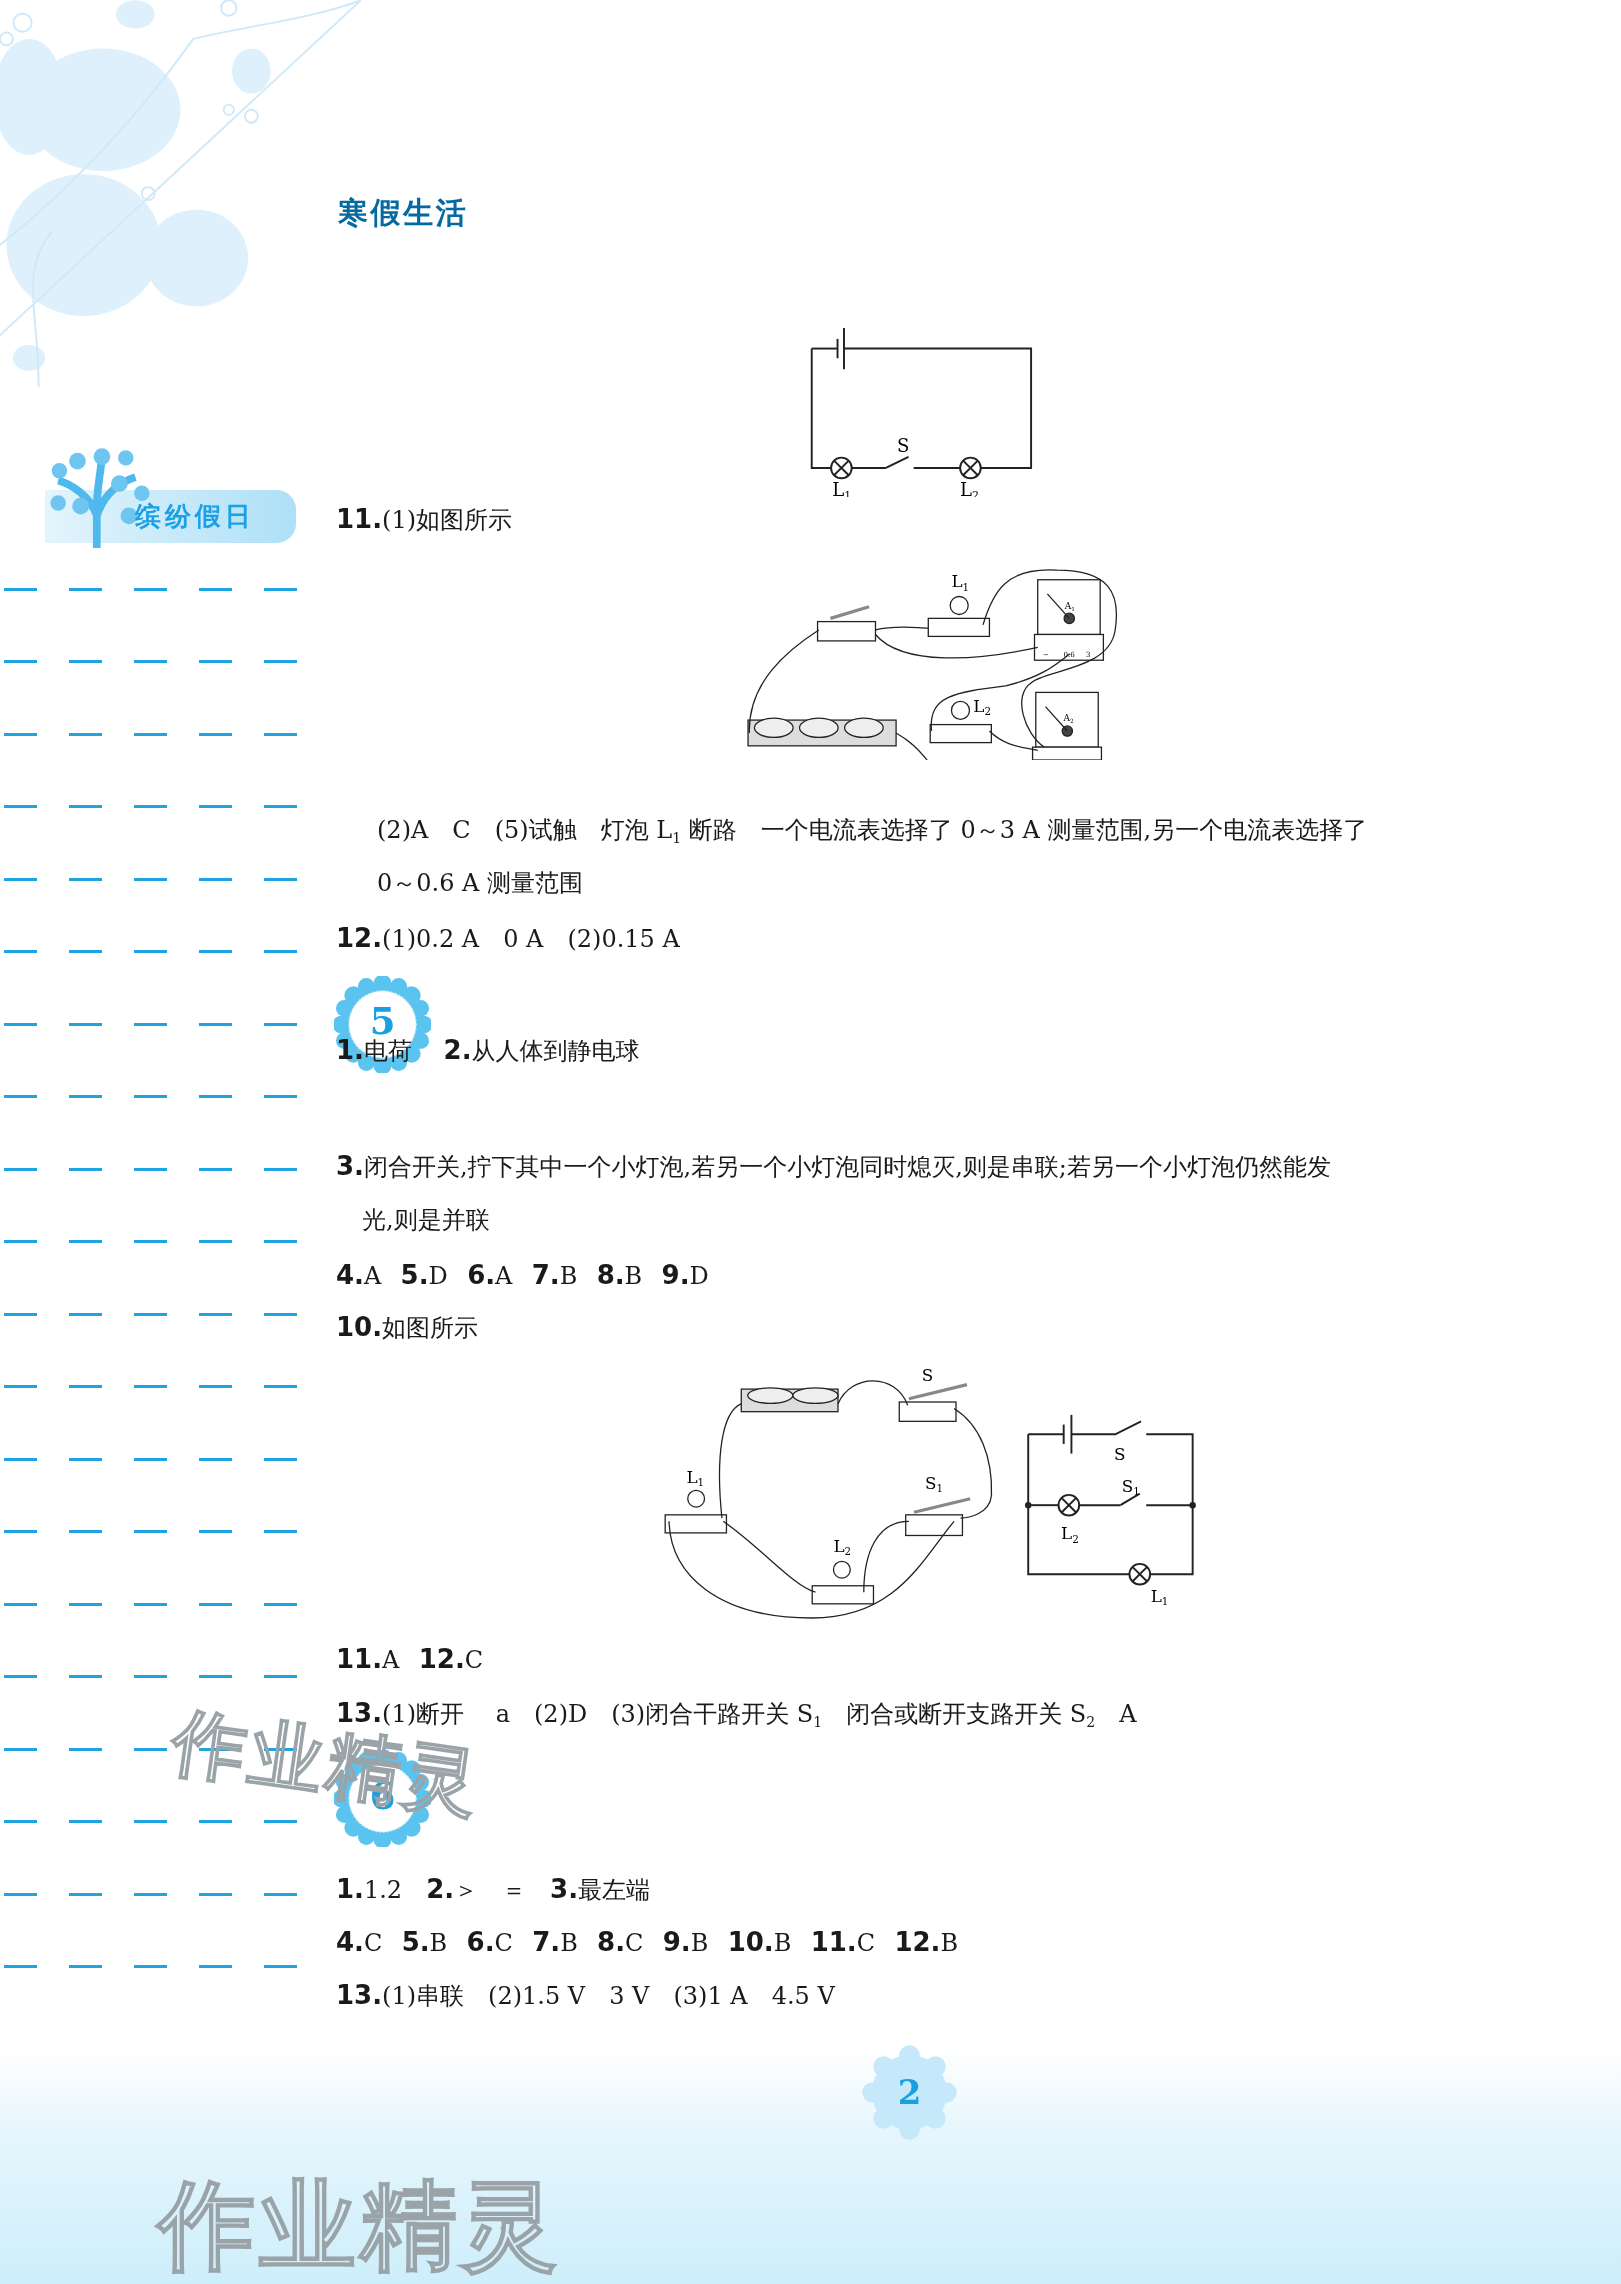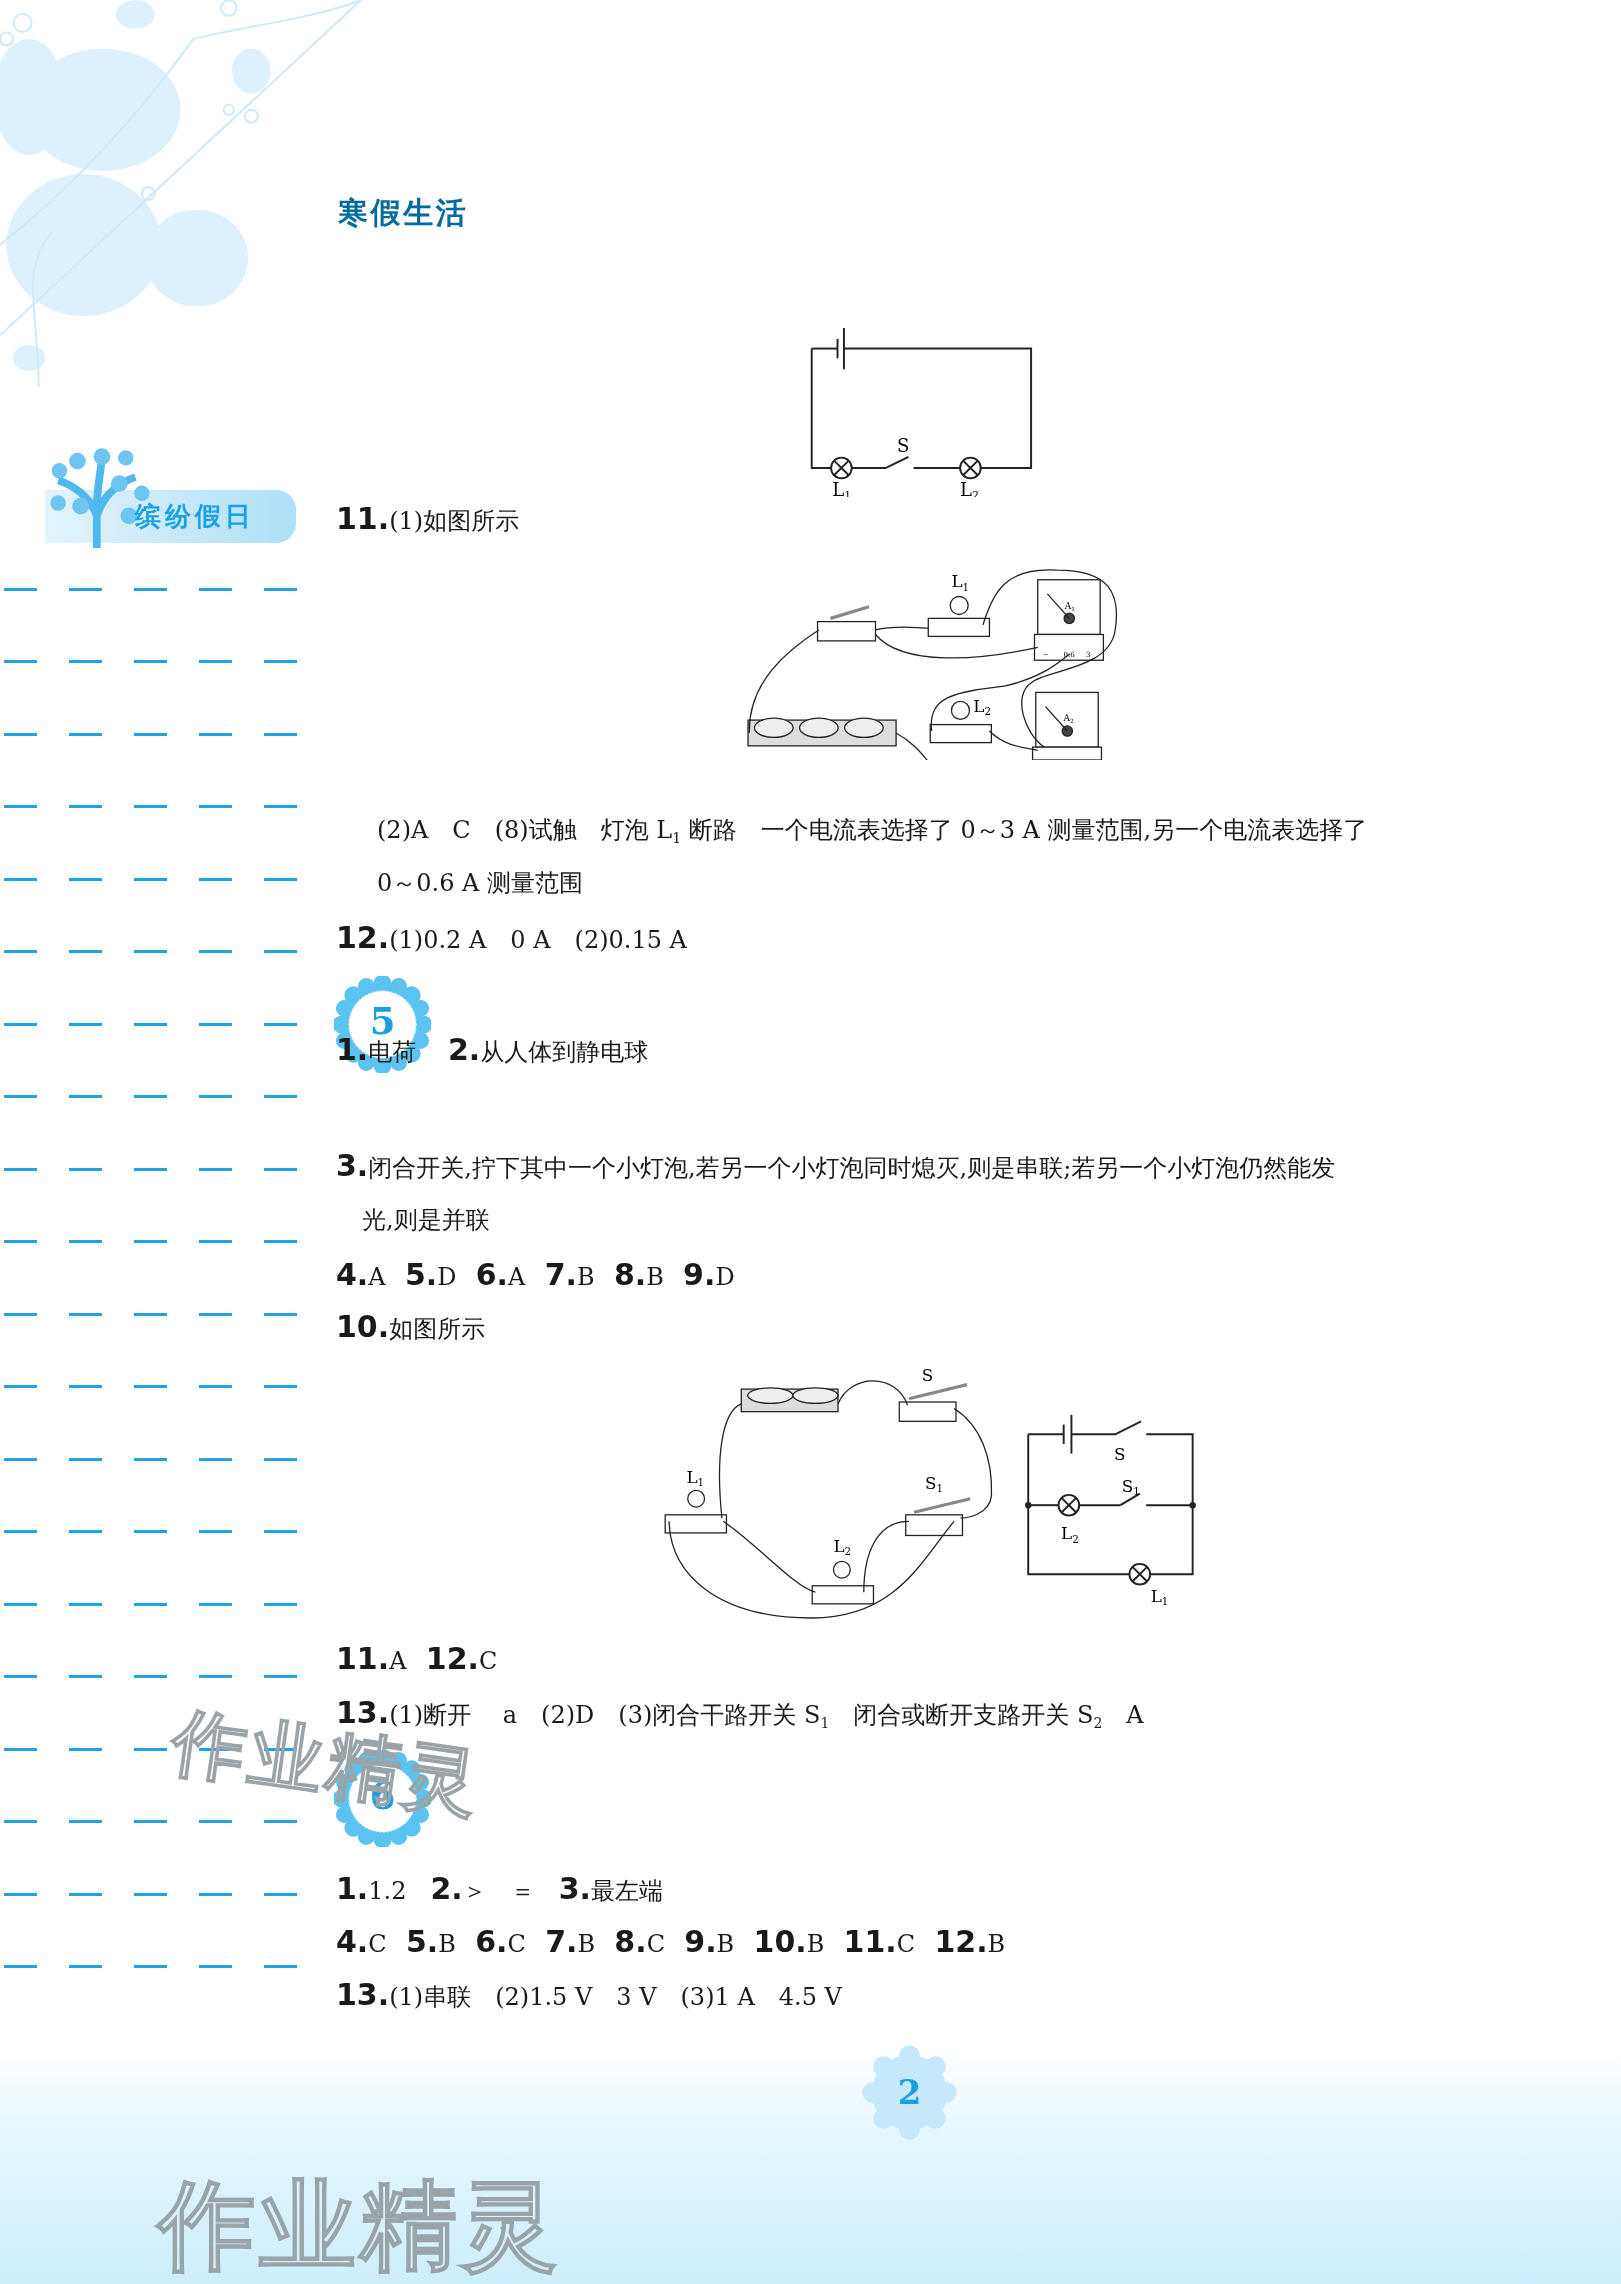--- a/index.html
+++ b/index.html
@@ -11,21 +11,21 @@
     background:linear-gradient(to bottom, #ffffff 0%, #e6f6fd 35%, #cdeefb 100%); }
   .title { position:absolute; left:338px; top:193px; font-family:"DejaVu Sans",sans-serif; font-weight:bold;
     font-size:30px; color:#0369a1; letter-spacing:2.6px; }
   .tab { position:absolute; left:45px; top:490px; width:251px; height:53px; border-radius:0 19.3px 19.3px 0;
     background:linear-gradient(to right,#e3f4fc,#aee0f7); }
   .tab-label { position:absolute; left:135px; top:499px; font-family:"DejaVu Sans",sans-serif; font-weight:bold;
     font-size:26px; color:#1aa0e4; letter-spacing:3.9px; }
   .dash-row { position:absolute; left:3.9px; display:flex; gap:32px; }
   .dash { width:33px; height:2.6px; background:#1ea4e0; }
   .line { position:absolute; font-size:24px; line-height:28px; white-space:nowrap; }
-  .num { font-family:"DejaVu Sans",sans-serif; font-weight:bold; font-size:30px; }
+  .num { font-family:"DejaVu Sans",sans-serif; font-weight:bold; font-size:26px; }
   .sub { font-size:14px; vertical-align:-5.2px; }
   .badge { position:absolute; width:97px; height:97px; }
   .badge-num { position:absolute; width:97px; text-align:center; font-weight:bold; font-size:37px; color:#1a9fe0; }
   .pgbadge { position:absolute; left:861px; top:2044px; width:97px; height:97px; }
   .pgnum { position:absolute; left:861px; top:2072px; width:97px; text-align:center; font-weight:bold; font-size:34px; color:#1a9fe0; }
   .wm { position:absolute; font-family:"DejaVu Sans",sans-serif; font-weight:bold; color:transparent;
     -webkit-text-stroke:1.3px #9aa3a8; letter-spacing:3.9px; }
   svg text { font-family:"DejaVu Serif","Liberation Serif",serif; }
 </style>
 </head>
@@ -280,21 +280,21 @@
   <text x="336" y="52" font-size="26"><tspan>L</tspan><tspan font-size="16" dy="5">1</tspan></text>
   <text x="370" y="245" font-size="26"><tspan>L</tspan><tspan font-size="16" dy="5">2</tspan></text>
   <text x="512" y="85" font-size="14"><tspan>A</tspan><tspan font-size="9" dy="3">1</tspan></text>
   <text x="510" y="260" font-size="14"><tspan>A</tspan><tspan font-size="9" dy="3">2</tspan></text>
   <text x="478" y="160" font-size="11">−</text>
   <text x="510" y="160" font-size="11">0.6</text>
   <text x="545" y="160" font-size="11">3</text>
 </svg>
 
 <div class="line" style="left:377px;top:816px;">
-  <span>(2)A　C　(8)试触　灯泡 L</span><span class="sub">1</span><span> 断路　一个电流表选择了 0～3 A 测量范围,另一个电流表选择了</span>
+  <span>(2)A　C　(5)试触　灯泡 L</span><span class="sub">1</span><span> 断路　一个电流表选择了 0～3 A 测量范围,另一个电流表选择了</span>
 </div>
 <div class="line" style="left:377px;top:869px;">0～0.6 A 测量范围</div>
 
 <div class="line" style="left:336px;top:924px;">
   <span class="num">12.</span><span>(1)0.2 A　0 A　(2)0.15 A</span>
 </div>
 
 <svg class="badge" style="left:334px;top:976px;" viewBox="0 0 150 150">
   <g fill="#5bc3ef">
       <circle cx="75" cy="75" r="62"></circle>

